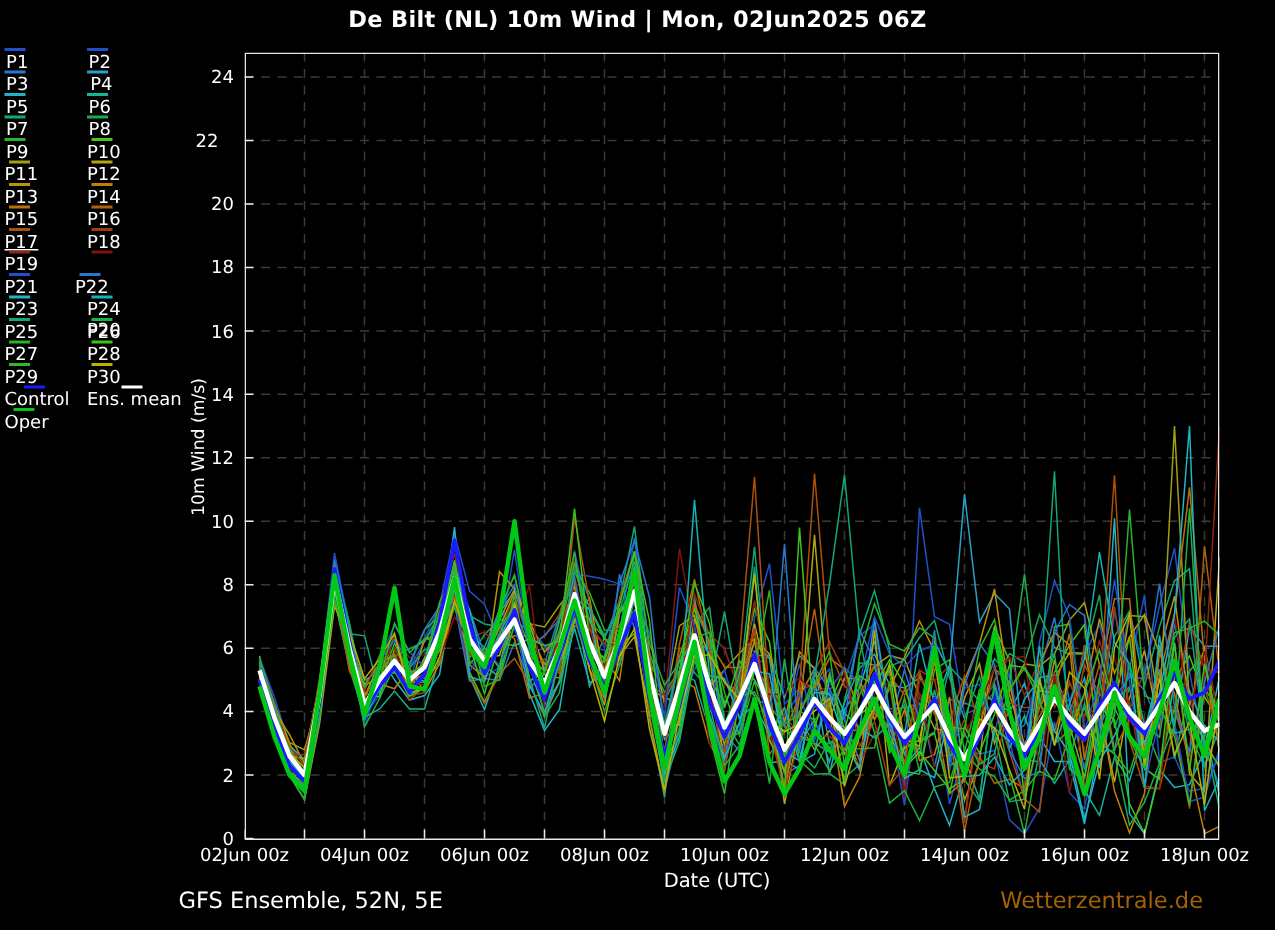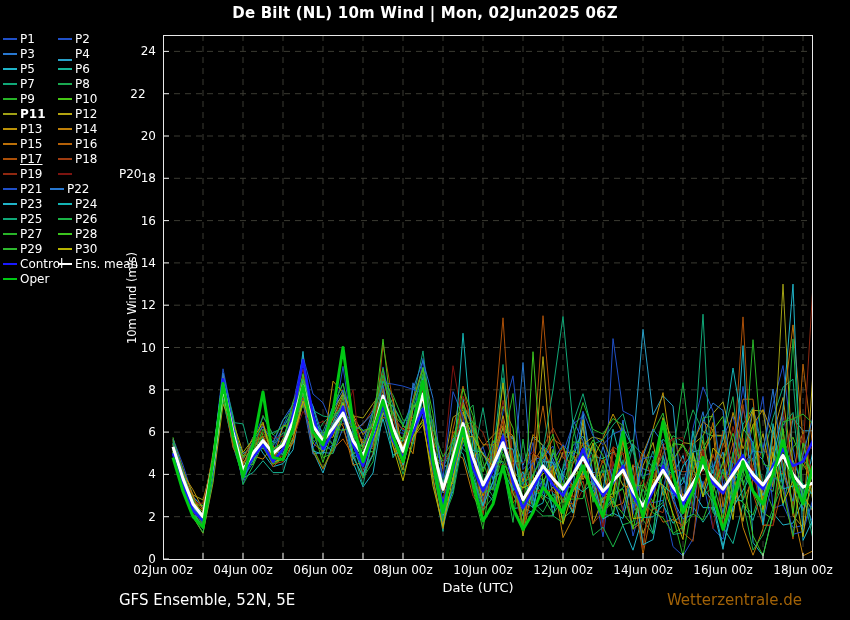--- a/index.html
+++ b/index.html
@@ -5,21 +5,21 @@
   html,body{margin:0;padding:0;background:#000;}
   #stage{
     position:relative;width:850px;height:620px;background:#000;overflow:hidden;
     font-family:"DejaVu Sans", sans-serif;color:#fff;
   }
   #chart-title{
     position:absolute;top:4px;left:0;width:850px;text-align:center;
     font-size:15px;font-weight:bold;letter-spacing:0.2px;color:#fff;
   }
   #legend{position:absolute;left:3px;top:32px;width:130px;}
-  .legend-row{position:absolute;height:14px;display:flex;align-items:center;}
+  .legend-row{position:absolute;height:14px;display:flex;align-items:center;flex-direction:column;}
   .legend-swatch{display:inline-block;width:14px;height:2px;margin-right:3px;flex:0 0 auto;}
   .legend-label{font-size:12px;color:#fff;white-space:nowrap;line-height:14px;}
   #plot-wrap{position:absolute;left:163px;top:35px;width:650px;height:525px;}
   .ytick-label{
     position:absolute;width:36px;left:120px;text-align:right;
     font-size:12px;color:#fff;line-height:16px;
   }
   .xtick-label{
     position:absolute;width:84px;top:563px;text-align:center;
     font-size:12px;color:#fff;line-height:15px;
@@ -76,21 +76,21 @@
         <span class="legend-label">P8</span>
       </div>
       <div class="legend-row" style="top: 60px; left: 0px;">
         <span class="legend-swatch" style="background: rgb(40, 180, 40);"></span>
         <span class="legend-label">P9</span>
       </div>
       <div class="legend-row" style="top: 60px; left: 55px;">
         <span class="legend-swatch" style="background: rgb(70, 200, 20);"></span>
         <span class="legend-label">P10</span>
       </div>
-      <div class="legend-row" style="top: 75px; left: 0px; font-weight: bold;">
+      <div class="legend-row" style="top: 75px; left: 0px;">
         <span class="legend-swatch" style="background: rgb(160, 160, 20);"></span>
         <span class="legend-label">P11</span>
       </div>
       <div class="legend-row" style="top: 75px; left: 55px;">
         <span class="legend-swatch" style="background: rgb(180, 164, 16);"></span>
         <span class="legend-label">P12</span>
       </div>
       <div class="legend-row" style="top: 90px; left: 0px;">
         <span class="legend-swatch" style="background: rgb(188, 146, 8);"></span>
         <span class="legend-label">P13</span>

